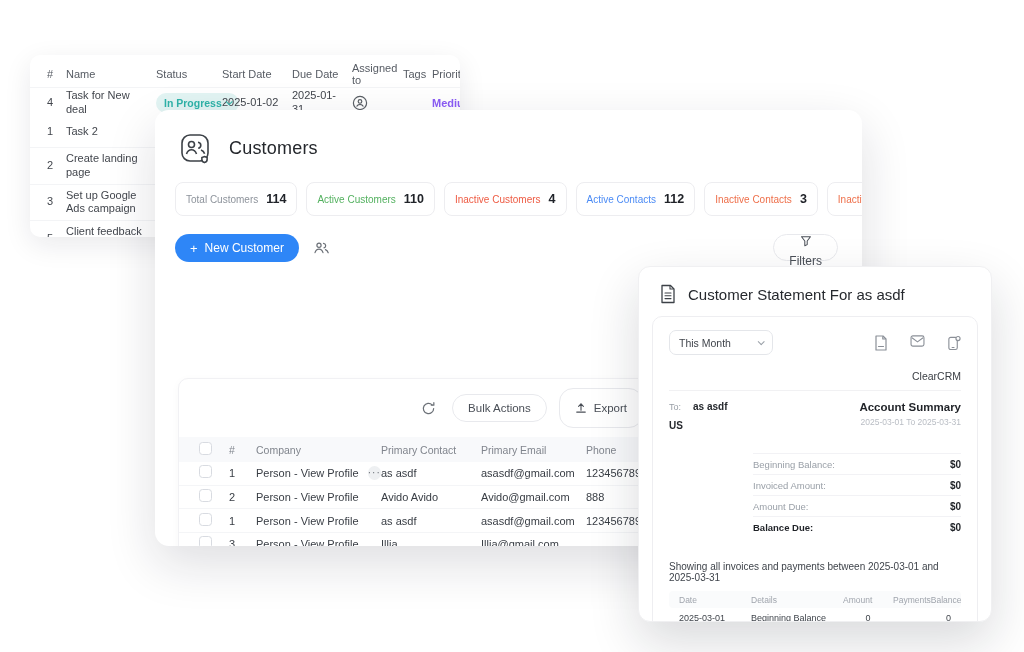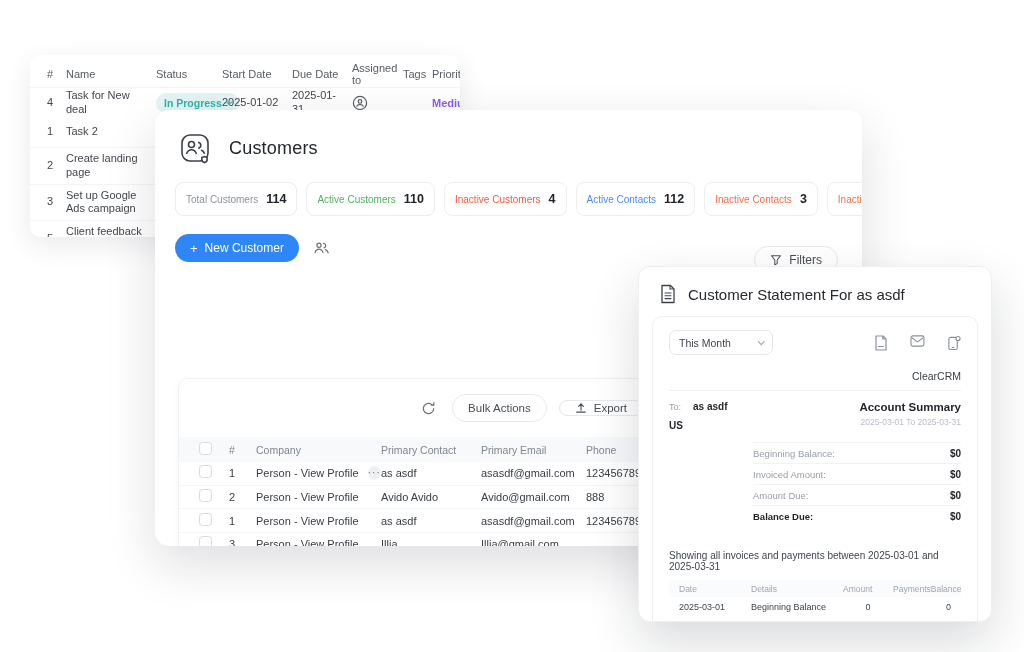--- a/index.html
+++ b/index.html
@@ -38,21 +38,21 @@
   .stat { display:flex; align-items:center; gap:8px; border:1px solid #ededf0; border-radius:8px;
     padding:9px 10px; white-space:nowrap; background:#fff; }
   .s-label { font-size:10px; color:#8d939b; }
   .s-value { font-size:12.5px; font-weight:bold; color:#202329; }
   .actions-row { display:flex; align-items:center; gap:9px; padding:18px 24px 0 20px; position:relative; }
   .btn { display:inline-flex; align-items:center; gap:7px; height:28px; border-radius:14px;
     font-size:12px; padding:0 15px; cursor:default; }
   .btn-primary { background:var(--accent-blue); color:#fff; }
   .btn-outline { border:1px solid #e8e9ed; color:#4a4f57; background:#fff; }
   .icon-btn { color:#6b7077; display:inline-flex; align-items:center; padding:0 4px; }
-  .filters-btn { position:absolute; right:24px; top:30px; height:27px; }
+  .filters-btn { position:absolute; right:24px; top:18px; height:27px;flex-direction:column; }
 
   .table-card { position:absolute; left:23px; top:268px; width:666px; height:276px;
     border:1px solid #f1f1f4; border-radius:10px; background:#fff; box-shadow:0 2px 10px rgba(20,24,40,.03); overflow:hidden; }
   .table-toolbar { height:58px; display:flex; align-items:center; justify-content:flex-end; gap:12px; padding-right:200px; }
   .c-grid { display:grid; grid-template-columns:30px 27px 125px 100px 105px 1fr; align-items:center; padding-left:20px; }
   .c-head { height:25px; background:#f8f9fb; }
   .c-head span { font-size:10.5px; color:#80858d; }
   .c-row { height:23.7px; border-bottom:1px solid #f4f5f7; }
   .c-cell { font-size:11px; color:#383d44; white-space:nowrap; overflow:hidden; }
   .cb { width:13px; height:13px; border:1px solid #d8dbe1; border-radius:3.5px; background:#fff; display:inline-block; }
@@ -72,21 +72,21 @@
   .stmt-icons { display:flex; gap:22px; color:#8a8f97; }
   .brand-line { text-align:right; margin-top:15px; font-size:10.5px; color:#3c4046; font-weight:500; }
   .divider { border-top:1px solid #f1f1f3; margin-top:8px; }
   .info-row { display:flex; justify-content:space-between; margin-top:10px; }
   .to-line { display:flex; gap:12px; align-items:baseline; }
   .to-label { font-size:9px; color:#9aa0a8; }
   .to-name { font-size:10px; font-weight:bold; color:#26292e; }
   .to-country { font-size:10px; font-weight:bold; color:#26292e; margin-top:8px; }
   .sum-title { font-size:11.5px; font-weight:bold; color:#1f2227; text-align:right; }
   .sum-period { font-size:8.5px; color:#b9bdc4; text-align:right; margin-top:4px; }
-  .sum-block { margin-left:auto; width:208px; margin-top:11px; }
+  .sum-block { margin-left:auto; width:208px; margin-top:22px; }
   .sum-row { display:flex; justify-content:space-between; align-items:center; padding:4.5px 0; border-top:1px solid #f2f2f5; }
   .sum-label { font-size:9.5px; color:#9aa0a8; }
   .sum-label.em { color:#1f2227; font-weight:bold; }
   .sum-value { font-size:10px; font-weight:bold; color:#1f2227; }
   .showing { margin-top:24px; font-size:10px; color:#3f444b; }
   .m-grid { display:grid; grid-template-columns:72px 92px 50px 1fr 56px; align-items:center; padding:0 10px; }
   .m-head { margin-top:8px; background:#fafbfc; border-radius:4px; height:17px; }
   .m-head span { font-size:8.5px; color:#a0a5ad; }
   .m-row { height:19px; }
   .m-cell { font-size:9px; color:#3f444b; white-space:nowrap; }
@@ -258,21 +258,21 @@
       <div class="table-toolbar">
         <span class="icon-btn">
           <svg width="15" height="15" viewBox="0 0 16 16" fill="none" stroke="#6b7077" stroke-width="1.3" stroke-linecap="round">
             <path d="M13.5 8a5.5 5.5 0 1 1-1.6-3.9"></path>
               <path d="M13.7 1.8v2.7h-2.7" stroke-linejoin="round"></path>
           </svg>
         </span>
         <button class="btn btn-outline" style="height:28px; font-size:11.5px;">
           <span>Bulk Actions</span>
         </button>
-        <button class="btn btn-outline" style="height:16px; font-size:11.5px;">
+        <button class="btn btn-outline" style="height:40px; font-size:11.5px;">
           <span>
             <svg width="12" height="12" viewBox="0 0 14 14" fill="none" stroke="#4a4f57" stroke-width="1.3" stroke-linecap="round">
               <path d="M7 9.5v-7M4.2 5l2.8-2.8L9.8 5M2 11.8h10"></path>
             </svg>
           </span>
           <span>Export</span>
         </button>
       </div>
 
       <div class="c-grid c-head">

